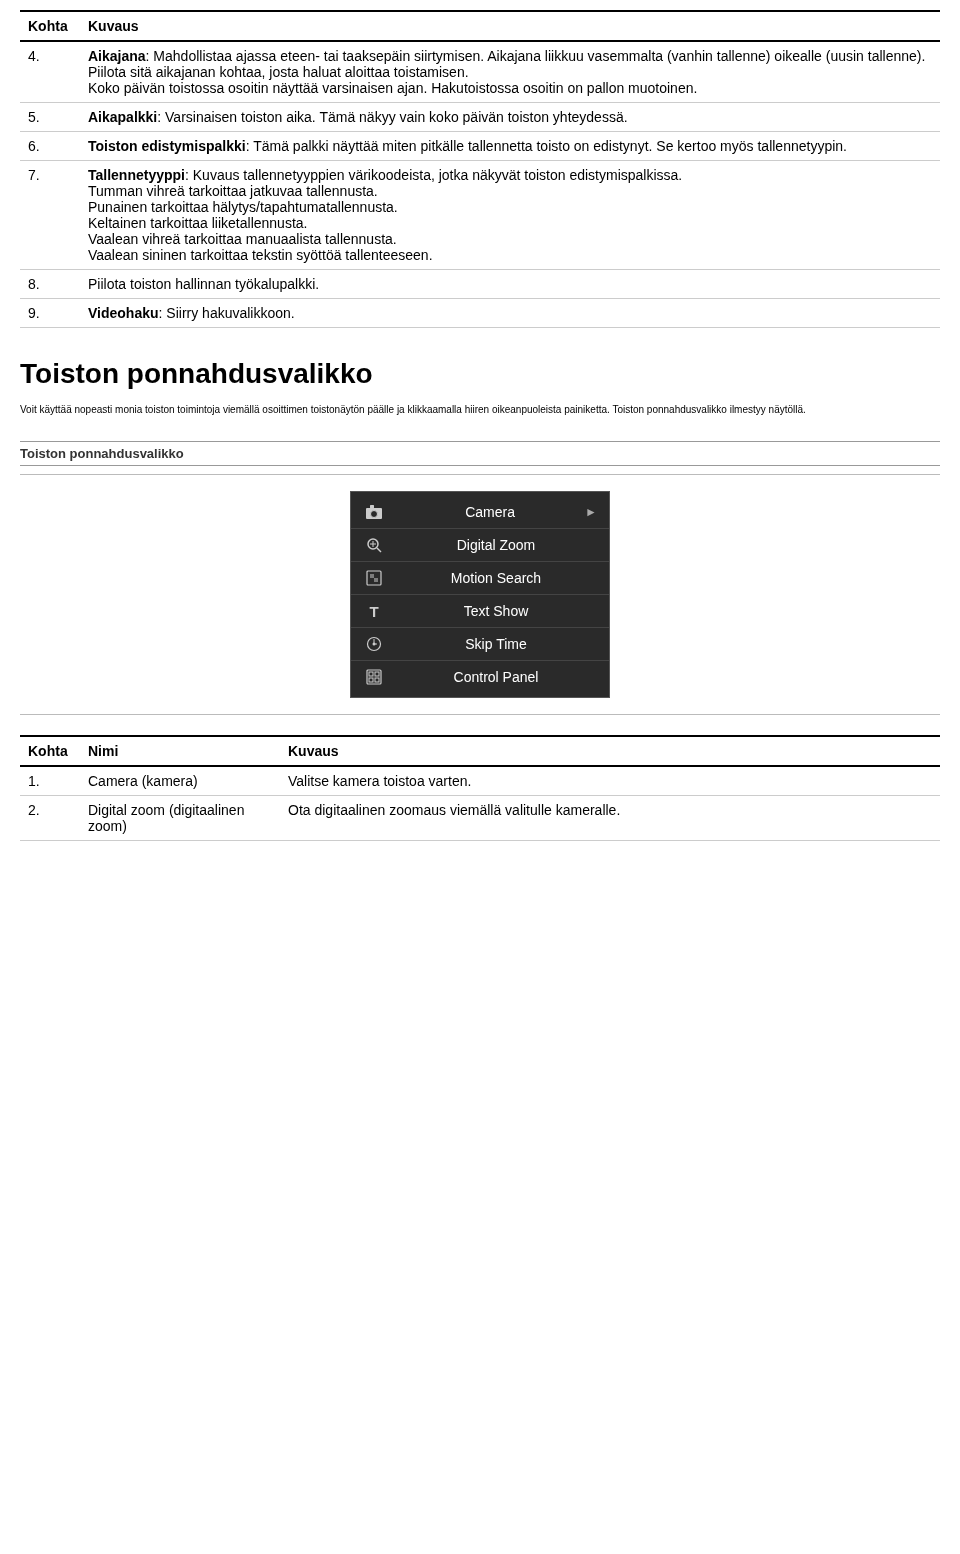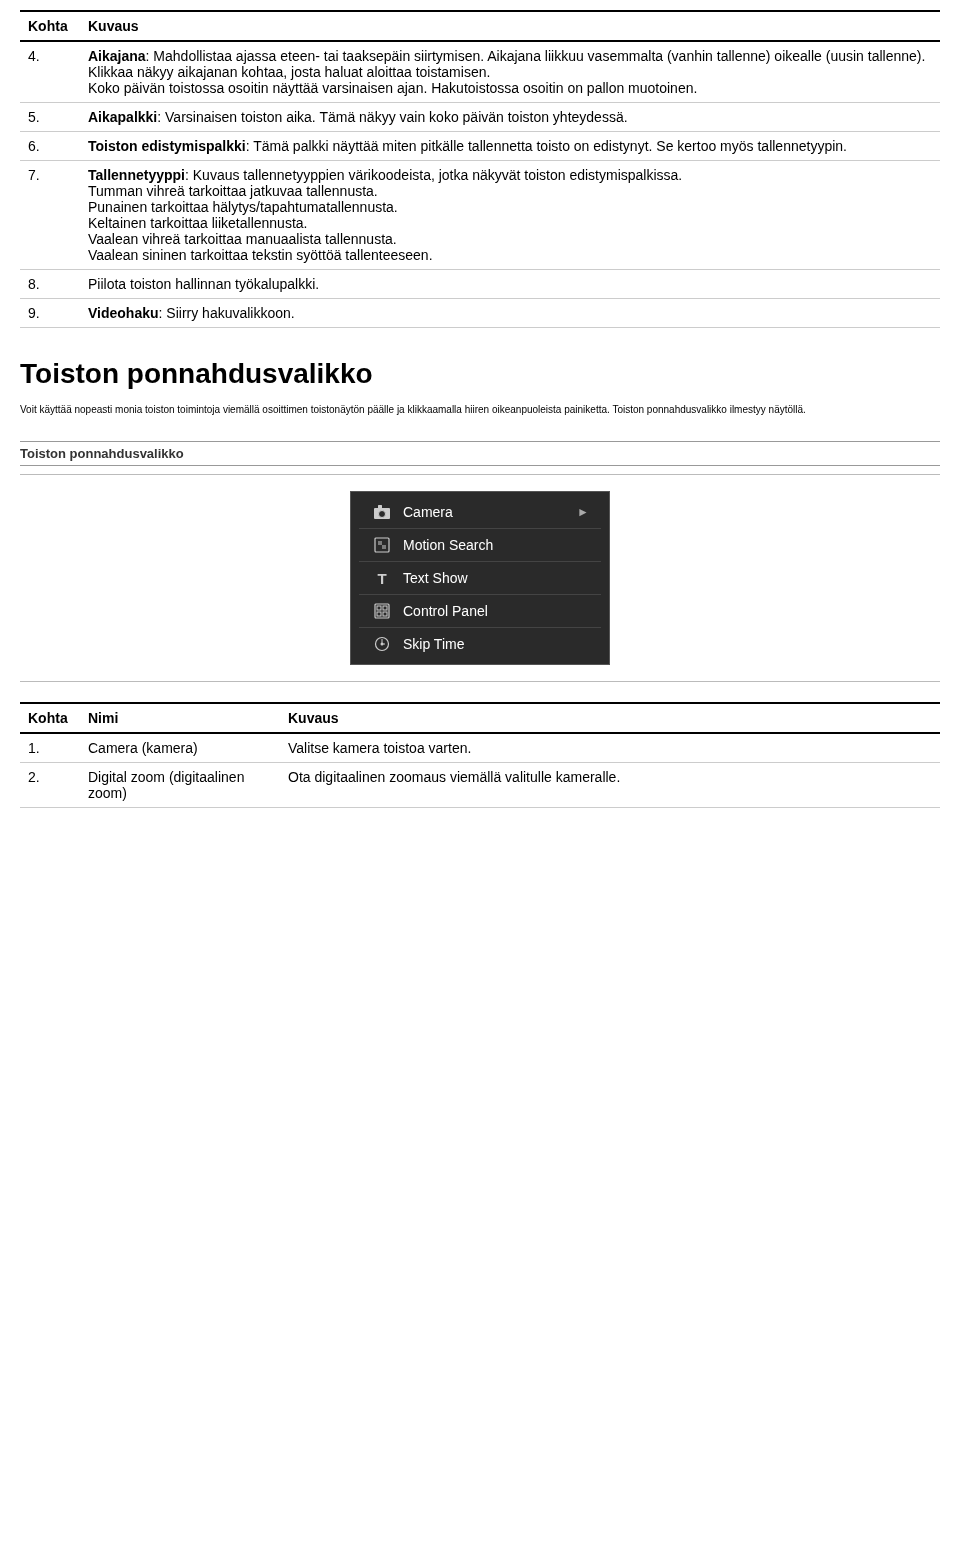--- a/index.html
+++ b/index.html
@@ -66,21 +66,22 @@
       margin: 8px 0 20px 0;
       border-top: 1px solid #bbb;
       border-bottom: 1px solid #bbb;
       padding: 16px 0;
     }
 
     .popup-menu {
       background: #2a2a2a;
       width: 260px;
       border: 1px solid #555;
-      padding: 4px 8px;
+      padding: 4px 0;
+      text-align: center;
     }
 
     .popup-menu-item {
       display: flex;
       align-items: center;
       padding: 7px 12px;
       color: #eee;
       font-size: 14px;
       border-bottom: 1px solid #444;
       position: relative;
@@ -138,21 +139,21 @@
 <table class="info-table">
   <tbody>
       <tr class="header-row">
     <td>Kohta</td>
     <td>Kuvaus</td>
   </tr>
 
   <tr>
     <td>4.</td>
     <td>
-      <span><strong>Aikajana</strong></span><span>: Mahdollistaa ajassa eteen- tai taaksepäin siirtymisen. Aikajana liikkuu vasemmalta (vanhin tallenne) oikealle (uusin tallenne). Klikkaa näkyy aikajanan kohtaa, josta haluat aloittaa toistamisen.</span>
+      <span><strong>Aikajana</strong></span><span>: Mahdollistaa ajassa eteen- tai taaksepäin siirtymisen. Aikajana liikkuu vasemmalta (vanhin tallenne) oikealle (uusin tallenne). Piilota sitä aikajanan kohtaa, josta haluat aloittaa toistamisen.</span>
       <br>
       <span>Koko päivän toistossa osoitin näyttää varsinaisen ajan. Hakutoistossa osoitin on pallon muotoinen.</span>
     </td>
   </tr>
 
   <tr>
     <td>5.</td>
     <td>
       <strong>Aikapalkki</strong><span>: Varsinaisen toiston aika. Tämä näkyy vain koko päivän toiston yhteydessä.</span>
     </td>
@@ -208,60 +209,71 @@
         <svg width="16" height="14" viewBox="0 0 16 14" fill="none">
           <rect x="0" y="3" width="16" height="11" rx="1" fill="#ccc"></rect>
           <circle cx="8" cy="9" r="3.5" fill="#2a2a2a" stroke="#ccc" stroke-width="1"></circle>
           <rect x="4" y="0" width="4" height="3" rx="0.5" fill="#ccc"></rect>
         </svg>
       </span>
       <span class="item-text">Camera</span>
       <span class="arrow">►</span>
     </div>
 
+    <div class="popup-menu-item">
+      <span class="icon-placeholder">
+        <svg width="16" height="16" viewBox="0 0 16 16" fill="none">
+          <circle cx="7" cy="7" r="5" stroke="#ccc" stroke-width="1.5"></circle>
+          <line x1="11" y1="11" x2="15" y2="15" stroke="#ccc" stroke-width="1.5"></line>
+          <line x1="7" y1="4" x2="7" y2="10" stroke="#ccc" stroke-width="1"></line>
+          <line x1="4" y1="7" x2="10" y2="7" stroke="#ccc" stroke-width="1"></line>
+        </svg>
+      </span>
+      <span class="item-text">Digital Zoom</span>
+    </div>
 
     <div class="popup-menu-item">
       <span class="icon-placeholder">
         <svg width="16" height="16" viewBox="0 0 16 16" fill="none">
           <rect x="1" y="1" width="14" height="14" rx="1" stroke="#ccc" stroke-width="1.2"></rect>
           <rect x="4" y="4" width="4" height="4" fill="#ccc" opacity="0.5"></rect>
           <rect x="8" y="8" width="4" height="4" fill="#ccc" opacity="0.5"></rect>
         </svg>
       </span>
       <span class="item-text">Motion Search</span>
     </div>
 
     <div class="popup-menu-item">
       <span class="icon-placeholder" style="font-weight:bold;color:#ccc;font-size:15px;">T</span>
       <span class="item-text">Text Show</span>
+    </div>
+
+    <div class="popup-menu-item">
+      <span class="icon-placeholder">
+        <svg width="16" height="16" viewBox="0 0 16 16" fill="none">
+          <circle cx="8" cy="8" r="6.5" stroke="#ccc" stroke-width="1.2"></circle>
+          <circle cx="8" cy="8" r="1.5" fill="#ccc"></circle>
+          <line x1="8" y1="8" x2="8" y2="3" stroke="#ccc" stroke-width="1"></line>
+          <line x1="8" y1="8" x2="11" y2="8" stroke="#ccc" stroke-width="1"></line>
+        </svg>
+      </span>
+      <span class="item-text">Skip Time</span>
     </div>
 
     <div class="popup-menu-item">
       <span class="icon-placeholder">
         <svg width="16" height="16" viewBox="0 0 16 16" fill="none">
           <rect x="1" y="1" width="14" height="14" rx="1" stroke="#ccc" stroke-width="1.2"></rect>
           <rect x="3" y="3" width="4" height="4" stroke="#ccc" stroke-width="1"></rect>
           <rect x="9" y="3" width="4" height="4" stroke="#ccc" stroke-width="1"></rect>
           <rect x="3" y="9" width="4" height="4" stroke="#ccc" stroke-width="1"></rect>
           <rect x="9" y="9" width="4" height="4" stroke="#ccc" stroke-width="1"></rect>
         </svg>
       </span>
       <span class="item-text">Control Panel</span>
-    </div>
-
-    <div class="popup-menu-item">
-      <span class="icon-placeholder">
-        <svg width="16" height="16" viewBox="0 0 16 16" fill="none">
-          <circle cx="8" cy="8" r="6.5" stroke="#ccc" stroke-width="1.2"></circle>
-          <circle cx="8" cy="8" r="1.5" fill="#ccc"></circle>
-          <line x1="8" y1="8" x2="8" y2="3" stroke="#ccc" stroke-width="1"></line>
-          <line x1="8" y1="8" x2="11" y2="8" stroke="#ccc" stroke-width="1"></line>
-        </svg>
-      </span>
-      <span class="item-text">Skip Time</span>
     </div>
 
 
   </div>
 </div>
 
 <table class="bottom-table">
   <tbody>
       <tr class="header-row">
     <td>Kohta</td>

